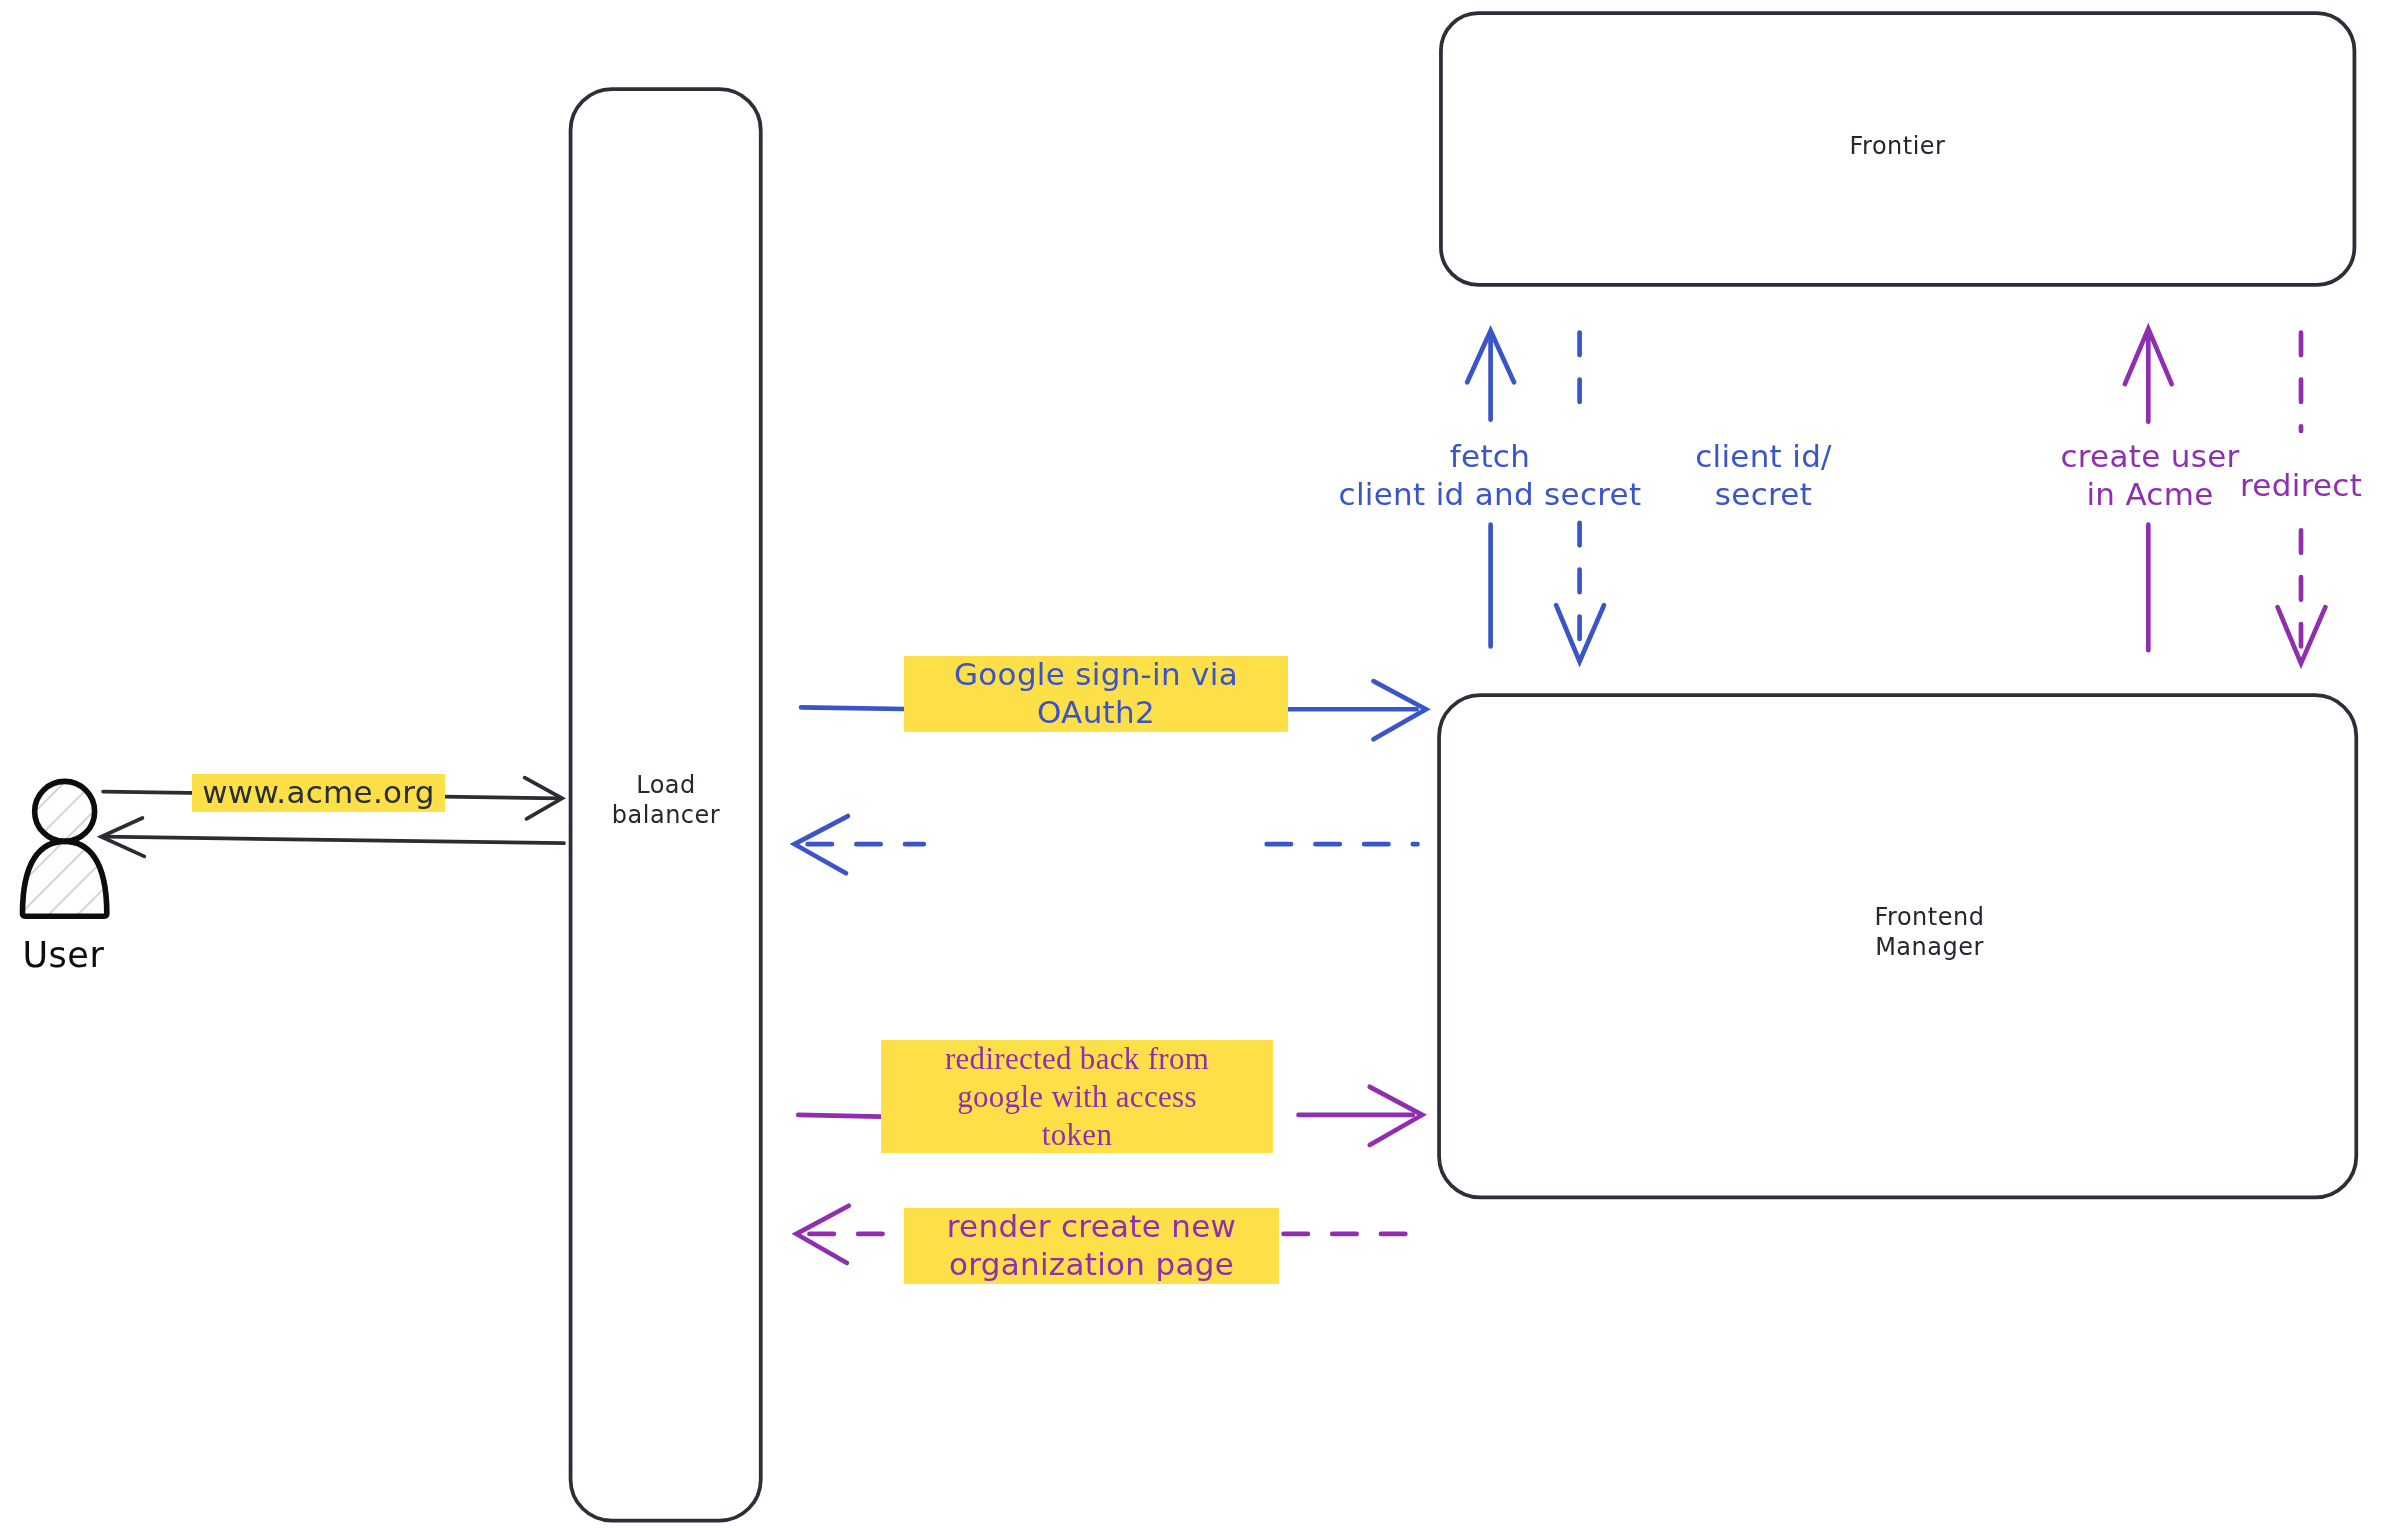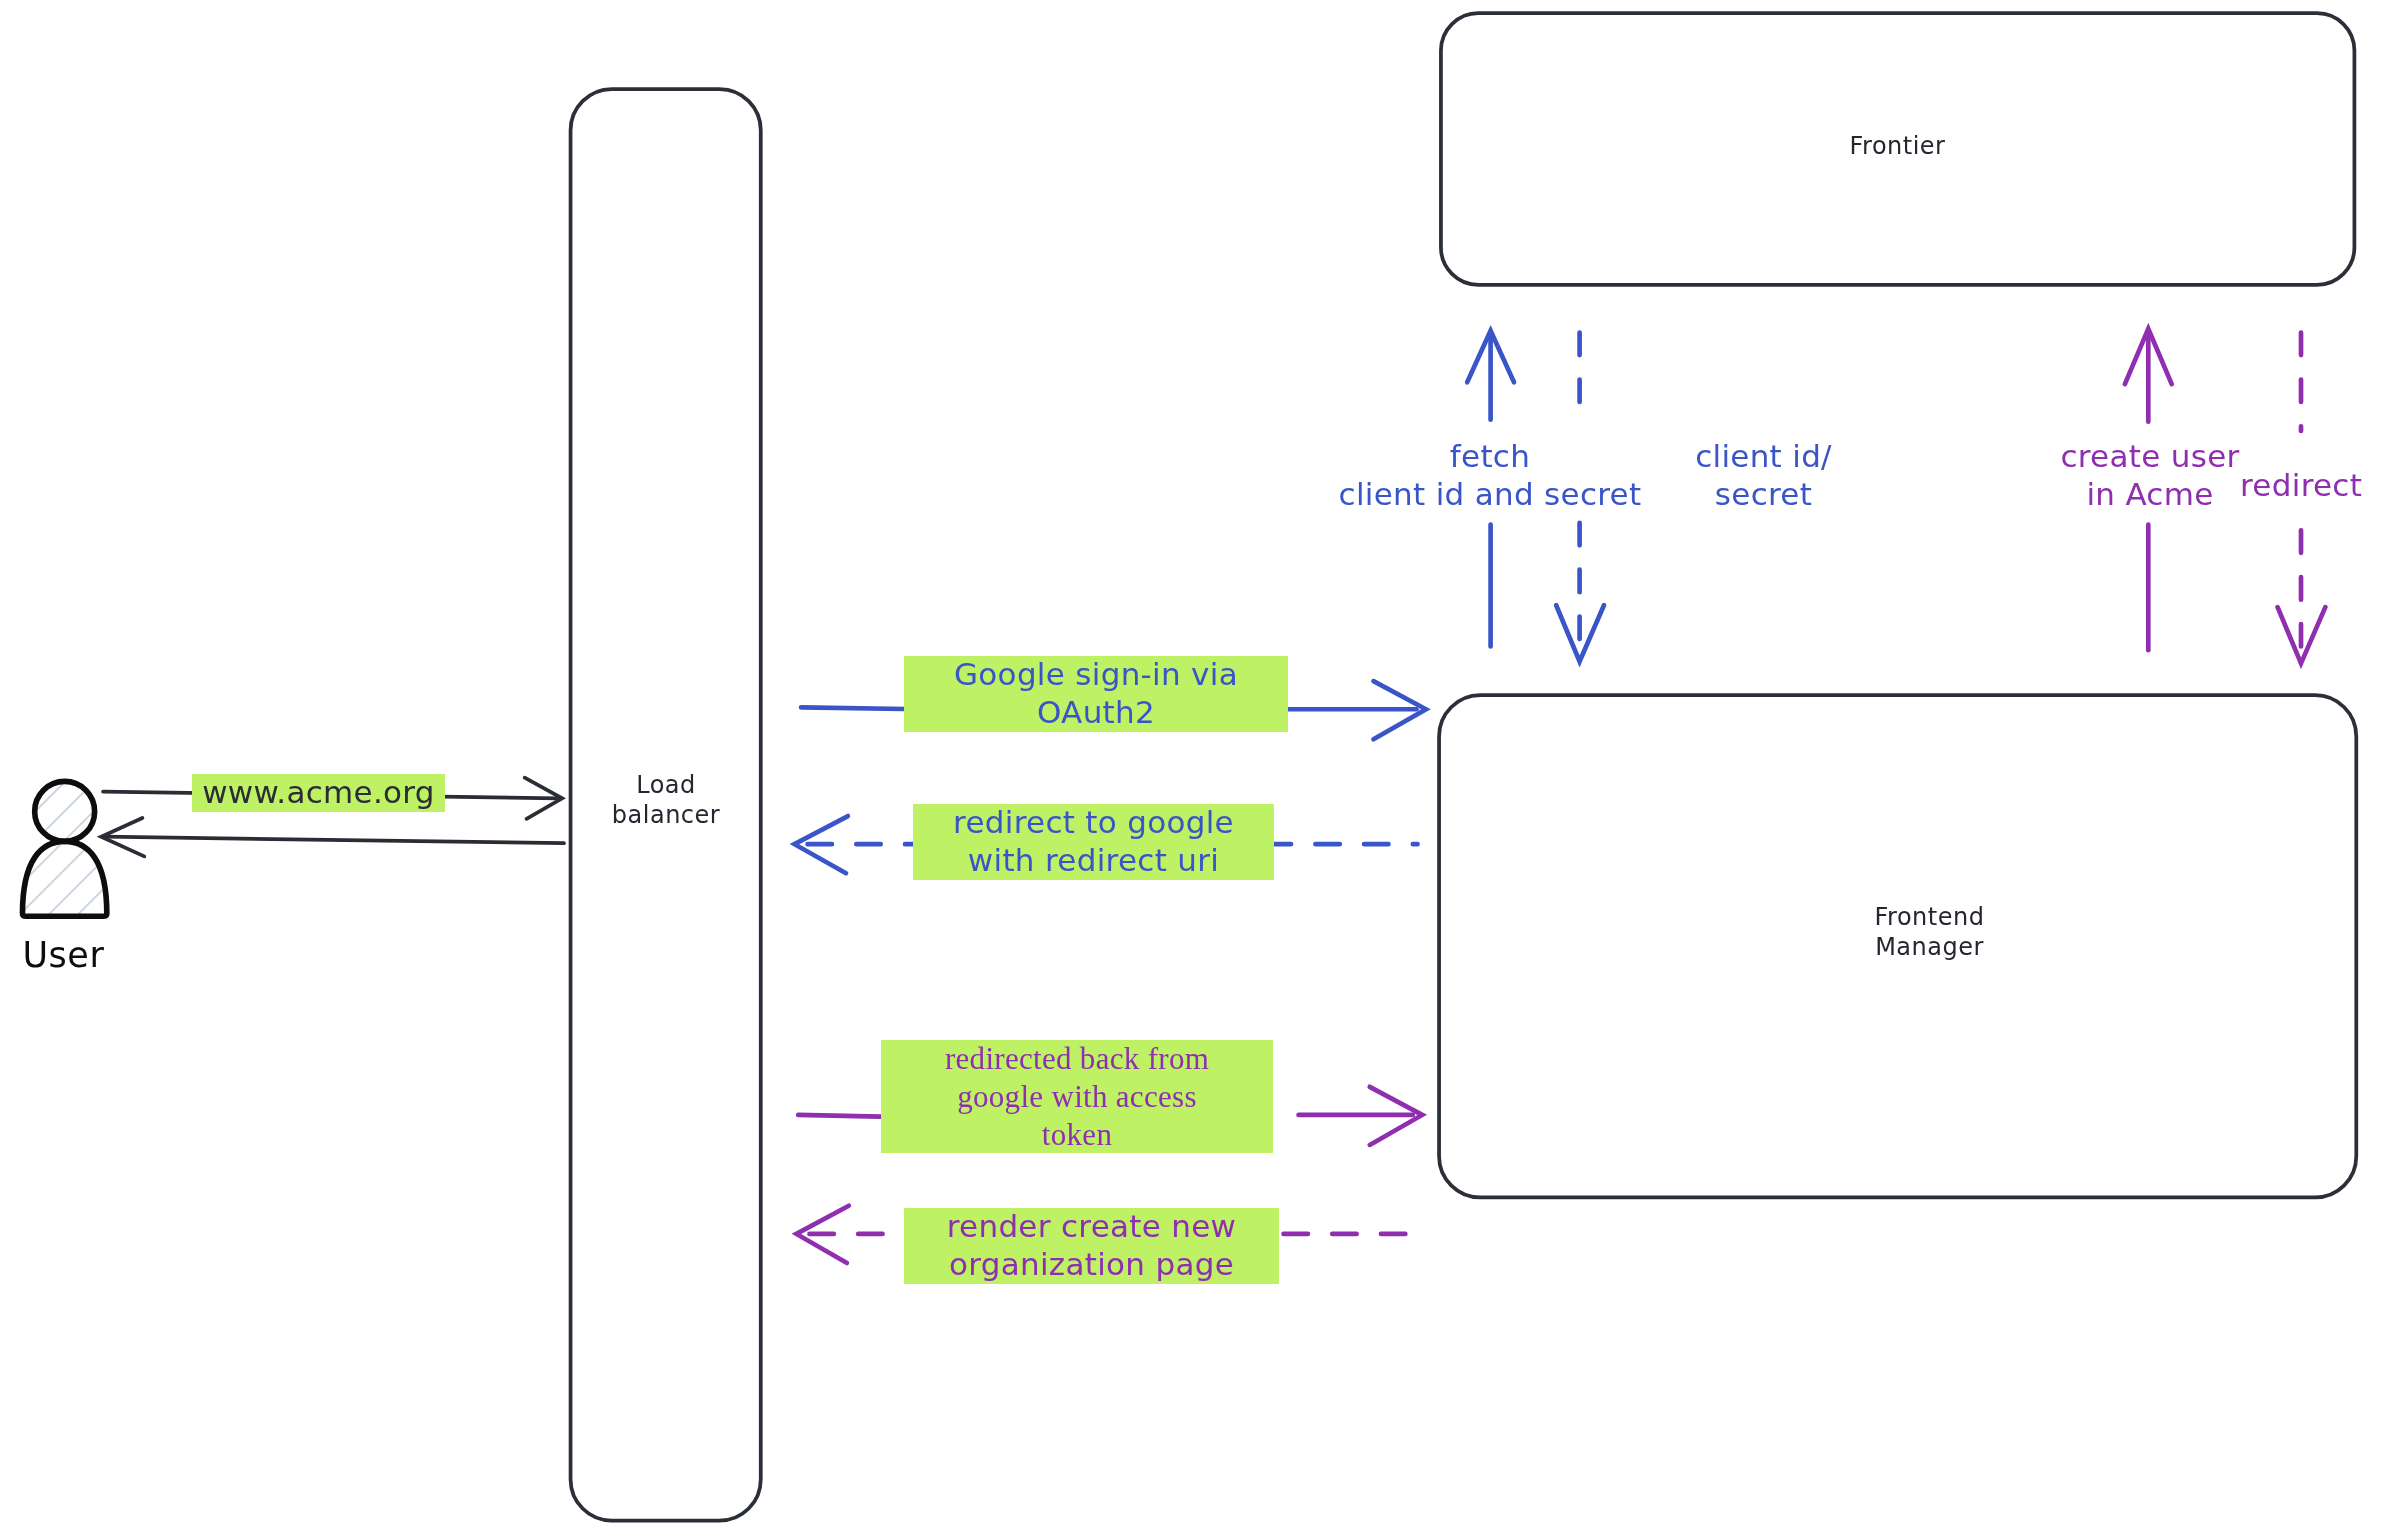--- a/index.html
+++ b/index.html
@@ -36,21 +36,21 @@
     pointer-events: none;
   }
   .edge-label {
     position: absolute;
     text-align: center;
     font-family: "DejaVu Sans", sans-serif;
     font-size: 31px;
     line-height: 1.22;
     letter-spacing: 0.3px;
     white-space: pre-line;
-    background: #bef264;
+    background: #fde047;
   }
   .edge-label.blue  { color: #3a55c8; }
   .edge-label.purple{ color: #8f2fb0; }
   .edge-label.dark  { color: #2a2d34; }
   .actor-label {
     position: absolute;
     color: #0d0d0d;
     font-family: "DejaVu Sans", sans-serif;
     font-size: 35px;
     letter-spacing: 0.5px;
@@ -149,22 +149,20 @@
   <div class="node-label" style="left:1441px; top:131px; width:913px;">Frontier</div>
 
   <div class="node-label" style="left:1439px; top:902px; width:917px;padding-left:32px;">Frontend
 Manager</div>
 
   <div class="edge-label dark" style="left:192px; top:774px; width:253px;">www.acme.org</div>
 
   <div class="edge-label blue" style="left:904px; top:656px; width:384px;">Google sign-in via
 OAuth2</div>
 
-  <div class="edge-label blue" style="left:913px; top:804px; width:361px;">redirect to google
-with redirect uri</div>
 
   <div class="edge-label purple" style="left:881px; top:1040px; width:392px;font-family:Liberation Serif, serif;">redirected back from
 google with access
 token</div>
 
   <div class="edge-label purple" style="left:904px; top:1188px; width:375px;margin-top:20px;">render create new
 organization page</div>
 
   <div class="edge-label blue" style="left:1291px; top:438px; width:398px; background:transparent;">fetch
 client id and secret</div>

